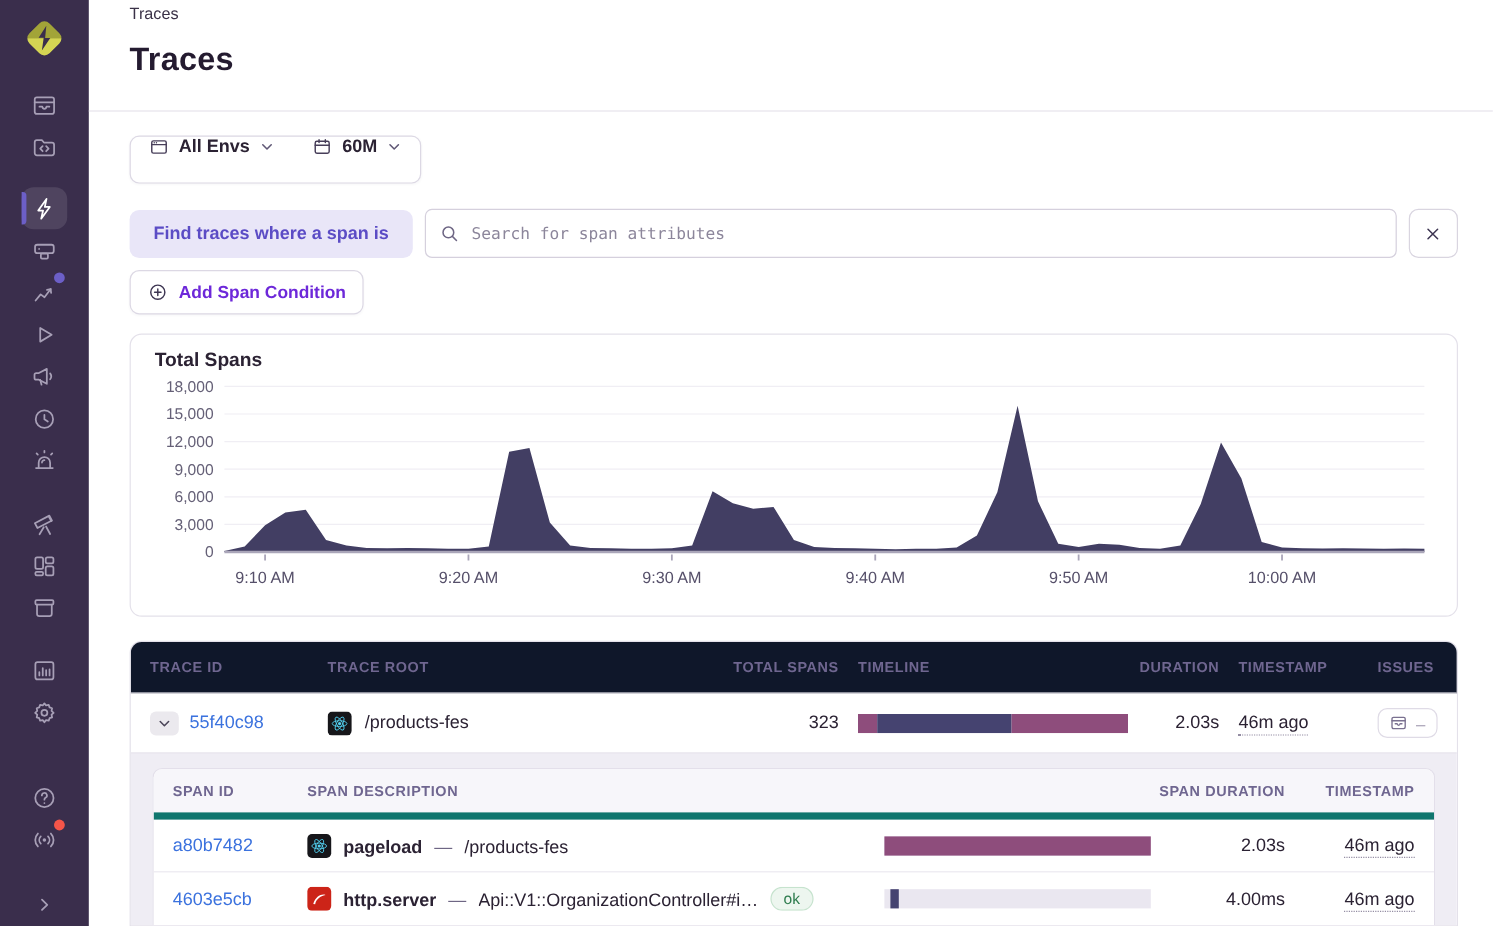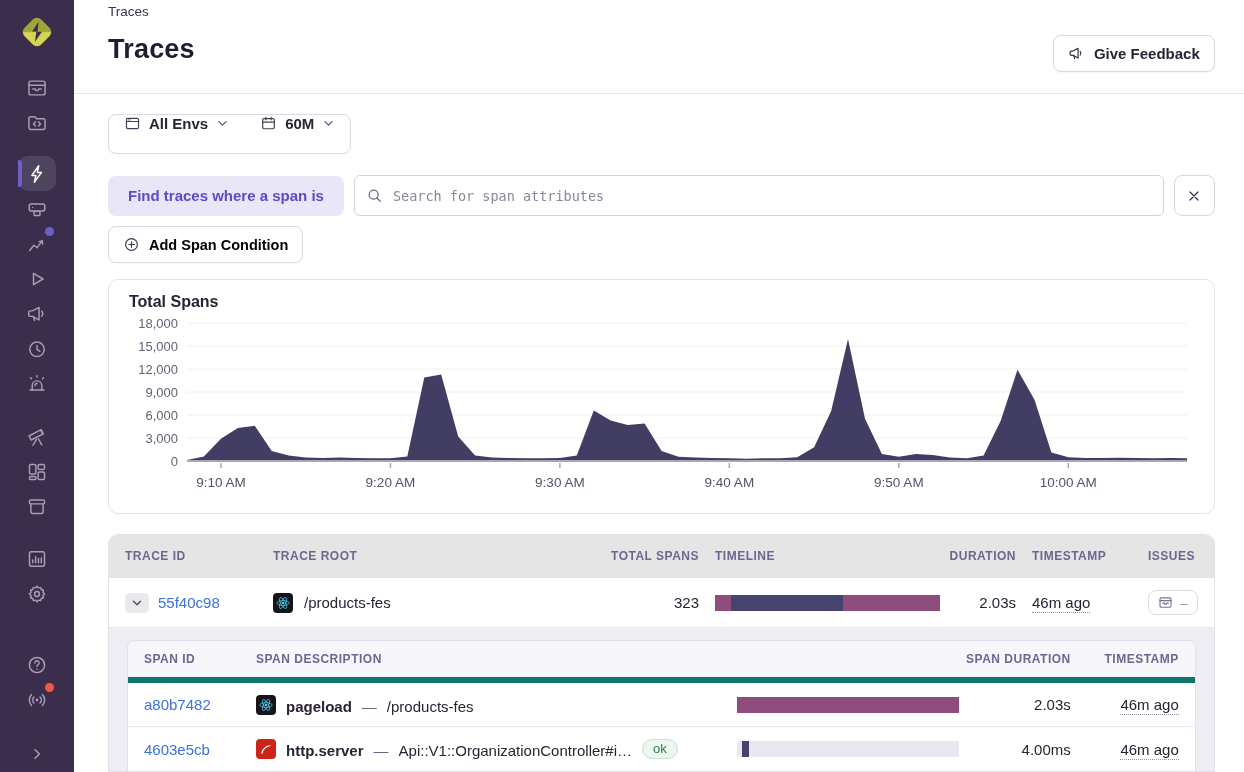--- a/index.html
+++ b/index.html
@@ -48,34 +48,34 @@
   .search-box { flex:1; position:relative; height:41px; }
   .search-box input { width:100%; height:100%; border:1px solid #d5d0dd; border-radius:6px; padding:0 12px 0 38px;
     font-family:"DejaVu Sans Mono", monospace; font-size:13.5px; color:#2b2233; outline:none; background:#fff; }
   .search-box input::placeholder { color:#8c869b; }
   .search-box .mag { position:absolute; left:12px; top:12px; color:#6e6684; } .search-box .mag svg{ width:17px; height:17px; }
   .clear-btn { width:41px; height:41px; flex:0 0 41px; border:1px solid #d9d5e0; border-radius:8px; background:#fff;
     display:flex; align-items:center; justify-content:center; color:#3d3552; cursor:pointer; }
   .clear-btn svg { width:16px; height:16px; }
 
   .add-cond-btn { margin-top:10px; height:37px; display:inline-flex; align-items:center; gap:9px; padding:0 14px;
-    background:#fff; border:1px solid #dcd8e4; border-radius:8px; font-size:14.5px; font-weight:700; color:#000000;
+    background:#fff; border:1px solid #dcd8e4; border-radius:8px; font-size:14.5px; font-weight:700; color:#6d28d9;
     box-shadow:0 1px 2px rgba(43,34,51,.03); cursor:pointer; }
   .add-cond-btn svg { width:17px; height:17px; color:#3d3552; }
 
   
   .chart-panel { margin-top:16px; border:1px solid #e4e1ea; border-radius:10px; background:#fff; padding:13px 20px 6px 20px; }
   .chart-title { font-size:16px; font-weight:700; color:#2b2233; }
   .chart-panel svg text.ytick { font-size:13px; fill:#656077; font-family:"Liberation Sans",sans-serif; }
   .chart-panel svg text.xtick { font-size:13.5px; fill:#56506a; font-family:"Liberation Sans",sans-serif; }
 
   
   .trace-panel { margin-top:20px; border:1px solid #e4e1ea; border-radius:10px 10px 0 0; background:#fff; overflow:hidden; }
   .t-grid { display:grid; grid-template-columns:132px 314px 96px 225px 60px 100px 1fr; column-gap:16px; padding:0 16px; align-items:center; }
-  .t-head { background:#e5e5e5; border-bottom:1px solid #e5e1ea; height:43px; }
+  .t-head { background:#0f172a; border-bottom:1px solid #e5e1ea; height:43px; }
   .th { font-size:12px; font-weight:700; color:#6f6690; letter-spacing:.5px; text-transform:uppercase; white-space:nowrap; }
   .right { text-align:right; justify-self:end; }
   .t-row { height:49px; background:#fff; }
   .cell { font-size:15px; color:#2b2233; white-space:nowrap; }
   .id-cell { display:flex; align-items:center; gap:9px; }
   .expand-btn { width:24px; height:20px; border-radius:5px; background:#ebe9ee; border:none; display:inline-flex;
     align-items:center; justify-content:center; color:#4a4458; cursor:pointer; }
   .expand-btn svg { width:12px; height:12px; }
   a.link { color:#3b72de; text-decoration:none; cursor:pointer; }
   .root-cell { display:flex; align-items:center; gap:11px; overflow:hidden; }
@@ -273,30 +273,20 @@
         </svg>
       </span>
     </div>
   </nav>
 
 <div class="main">
 
   <div class="topbar">
     <div class="breadcrumb">Traces</div>
     <h1 class="page-title">Traces</h1>
-    <button class="feedback-btn">
-      <span class="icon">
-        <svg viewBox="0 0 24 24" fill="none" stroke="currentColor" stroke-width="1.7" stroke-linecap="round" stroke-linejoin="round">
-          <path d="M14.2 4.8 7 8.6H4.6A1.6 1.6 0 0 0 3 10.2v2.8a1.6 1.6 0 0 0 1.6 1.6H7l7.2 3.8z"></path>
-          <path d="M8.2 14.8l1.2 4.4"></path>
-            <path d="M17.2 8.9a4.4 4.4 0 0 1 0 5.4"></path>
-        </svg>
-      </span>
-      <span>Give Feedback</span>
-    </button>
   </div>
 
   <div class="content">
 
     
     <div class="filterbar">
       <div class="filter-seg">
         <span class="icon lead">
           <svg viewBox="0 0 24 24" fill="none" stroke="currentColor" stroke-width="1.7" stroke-linecap="round">
             <rect x="3.5" y="4.8" width="17" height="14.4" rx="2"></rect>

